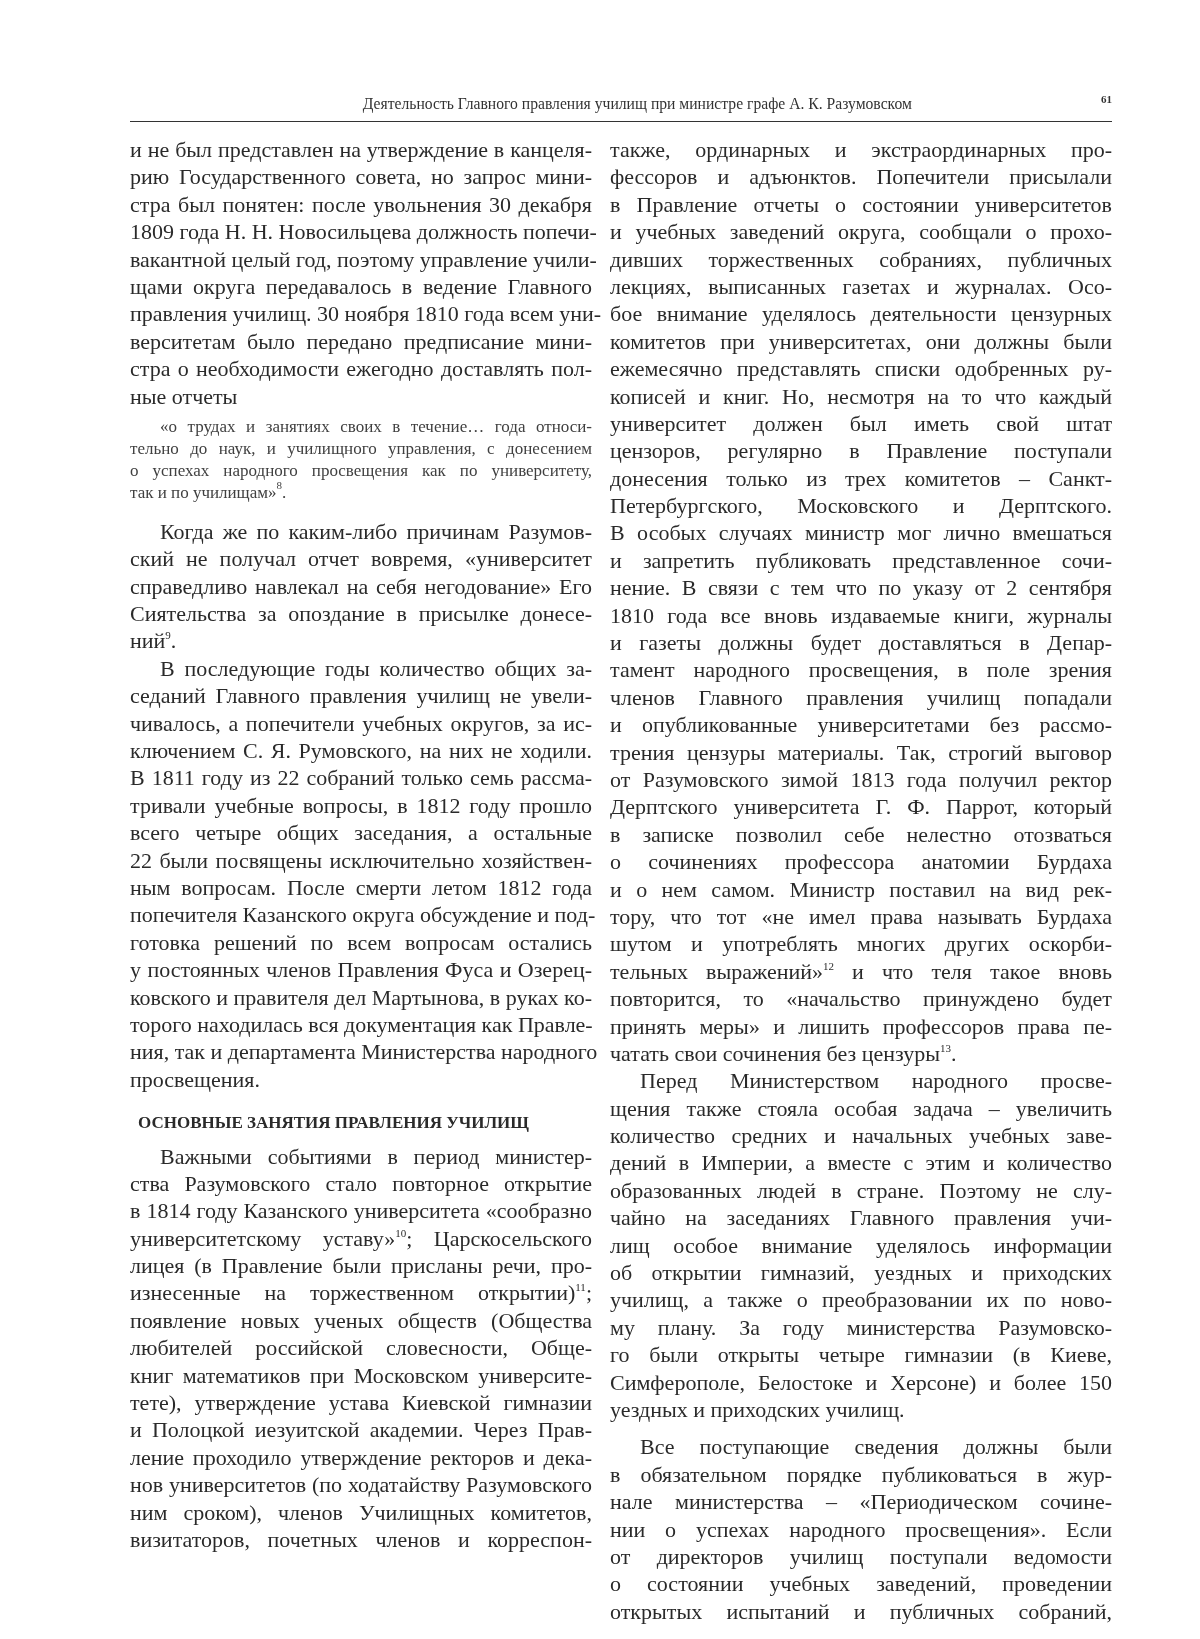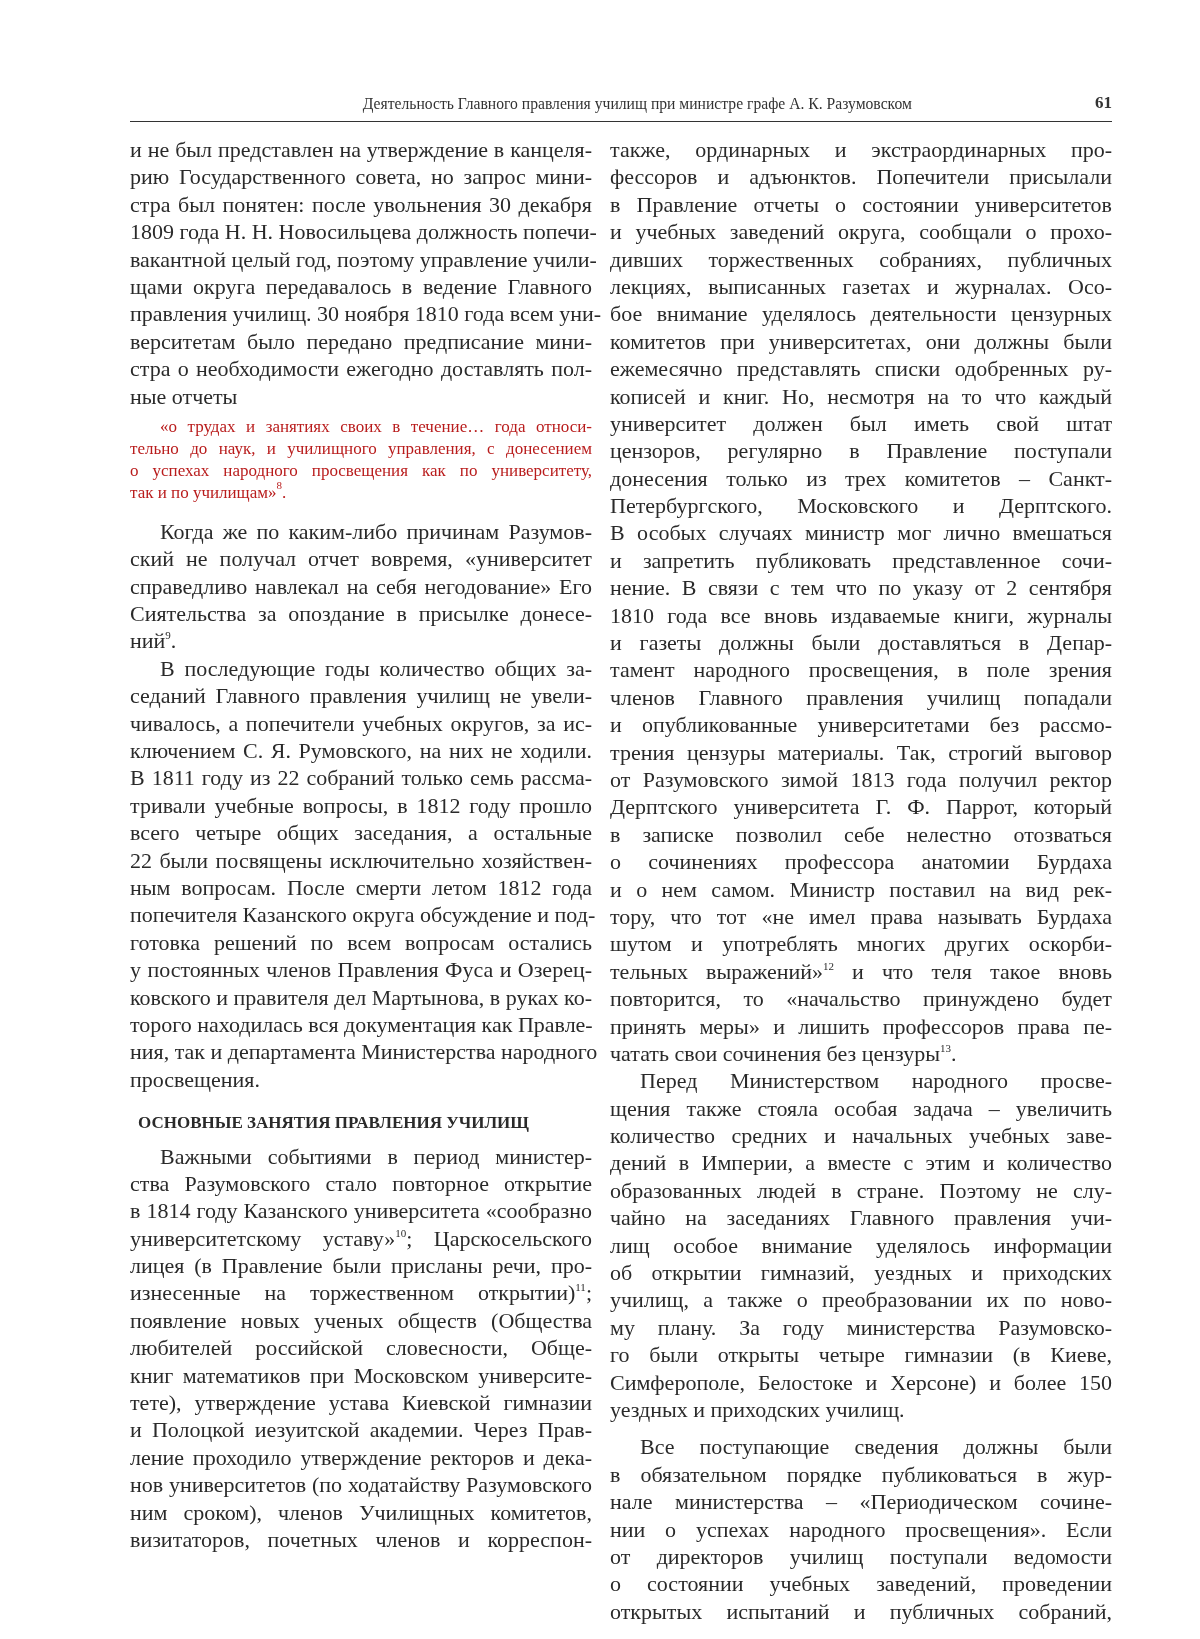--- a/index.html
+++ b/index.html
@@ -3,29 +3,29 @@
 <meta charset="utf-8">
 <style>
   html, body { margin: 0; padding: 0; background: #ffffff; }
   body { width: 1200px; height: 1639px; position: relative; overflow: hidden;
          font-family: "Liberation Serif", "DejaVu Serif", serif; color: #2a2a2a; }
   .page { position: absolute; left: 12px; top: 0; width: 1200px; height: 1639px; }
   .running-head { position: absolute; left: 118px; top: 88px; width: 982px; height: 28px;
                   font-size: 17px; color: #333; }
   .running-head .title { position: absolute; right: 200px; top: 6px; white-space: nowrap;
                          transform: scaleX(0.92); transform-origin: right center; }
-  .running-head .pno { position: absolute; right: 0; top: 5px; font-weight: bold; font-size: 17px; }
+  .running-head .pno { position: absolute; right: 0; top: 5px; font-weight: bold; font-size: 11px; }
   .rule { position: absolute; left: 118px; top: 121px; width: 982px; height: 1px; background: #333; }
   .col { position: absolute; top: 136px; font-size: 22px; line-height: 27.4px; text-align: justify; }
   .col.left { left: 118px; width: 462px; }
   .col.right { left: 598px; width: 502px; }
   .line { display: block; white-space: nowrap; text-align: justify; text-align-last: justify; height: 27.4px; overflow: visible; }
   .line.last { text-align-last: left; }
   .indent { padding-left: 30px; }
-  .quote { font-size: 17px; line-height: 22px; margin: 6px 0 14px 0; color: #b91c1c; }
+  .quote { font-size: 17px; line-height: 22px; margin: 6px 0 14px 0; color: #404040; }
   .quote .line { height: 22px; }
   .heading { font-weight: bold; font-size: 17px; letter-spacing: 0; margin: 16px 0 6px 8px; text-align-last: left; }
   sup { font-size: 11px; line-height: 0; vertical-align: 9px; }
   .gap { height: 10px; }
 </style>
 </head>
 <body>
 
 <div class="page">
 
@@ -117,21 +117,21 @@
       <span class="line">ежемесячно представлять списки одобренных ру-</span>
       <span class="line">кописей и книг. Но, несмотря на то что каждый</span>
       <span class="line">университет должен был иметь свой штат</span>
       <span class="line">цензоров, регулярно в Правление поступали</span>
       <span class="line">донесения только из трех комитетов – Санкт-</span>
       <span class="line">Петербургского, Московского и Дерптского.</span>
       <span class="line">В особых случаях министр мог лично вмешаться</span>
       <span class="line">и запретить публиковать представленное сочи-</span>
       <span class="line">нение. В связи с тем что по указу от 2 сентября</span>
       <span class="line">1810 года все вновь издаваемые книги, журналы</span>
-      <span class="line">и газеты должны были доставляться в Депар-</span>
+      <span class="line">и газеты должны будет доставляться в Депар-</span>
       <span class="line">тамент народного просвещения, в поле зрения</span>
       <span class="line">членов Главного правления училищ попадали</span>
       <span class="line">и опубликованные университетами без рассмо-</span>
       <span class="line">трения цензуры материалы. Так, строгий выговор</span>
       <span class="line">от Разумовского зимой 1813 года получил ректор</span>
       <span class="line">Дерптского университета Г. Ф. Паррот, который</span>
       <span class="line">в записке позволил себе нелестно отозваться</span>
       <span class="line">о сочинениях профессора анатомии Бурдаха</span>
       <span class="line">и о нем самом. Министр поставил на вид рек-</span>
       <span class="line">тору, что тот «не имел права называть Бурдаха</span>

